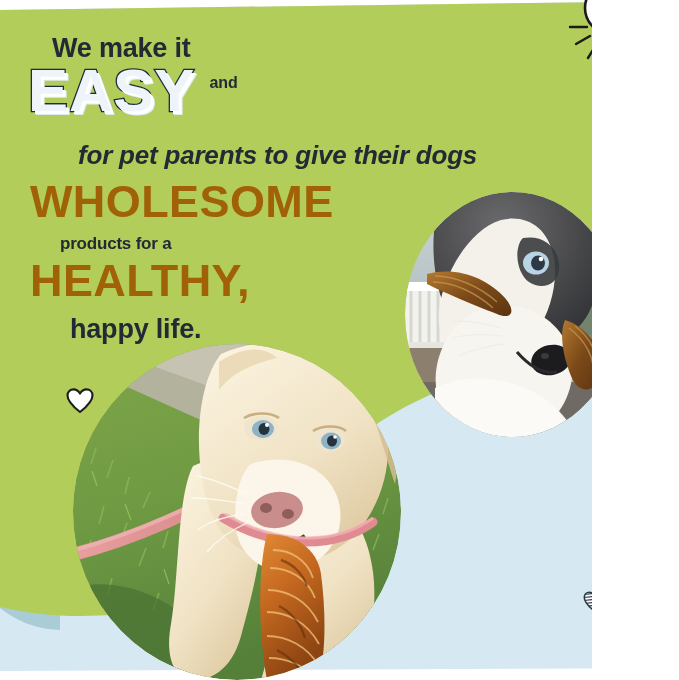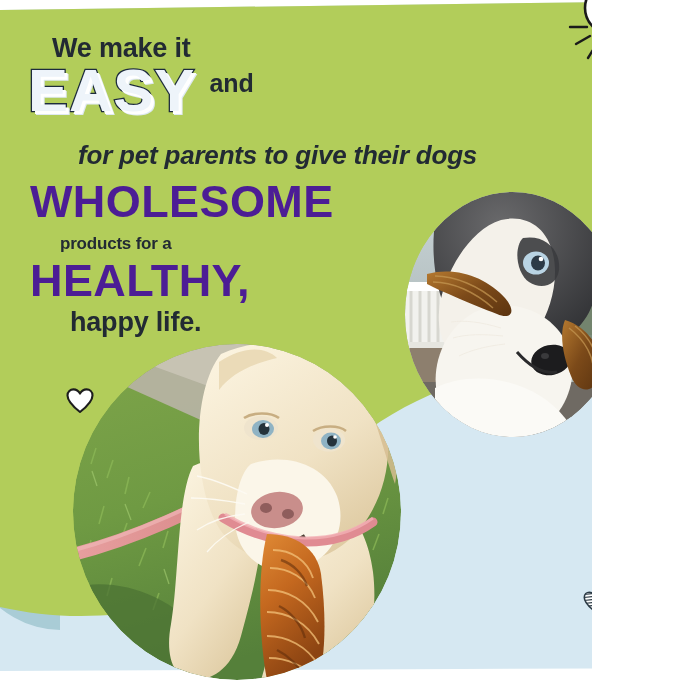--- a/index.html
+++ b/index.html
@@ -31,48 +31,48 @@
 
   .l-small{
     color:#222a33;
     font-weight:700;
     letter-spacing:-0.2px;
   }
 
   .l1{ font-size:27px; line-height:30px; padding-left:0px; position:absolute; left:52px; top:33px; }
   .l3{ font-size:26px; line-height:28px; position:absolute; left:78px; top:141px;font-style:italic; }
   .l5{ font-size:17px; line-height:28px; position:absolute; left:60px; top:230px; }
-  .l7{ font-size:27px; line-height:30px; position:absolute; left:70px; top:307px; }
+  .l7{ font-size:27px; line-height:30px; position:absolute; left:70px; top:314px; }
 
   
   .l2{
     position:absolute; left:28px; top:59px;
     display:flex; align-items:center; gap:14px;
   }
   .outlined{
     font-size:60px;
     font-weight:800;
     line-height:64px;
     color:#eef4fa;
     letter-spacing:1px;
     -webkit-text-stroke:2.6px #1d2b3d;
     paint-order:stroke fill;
     text-shadow:
        3px 3px 0 #ffffff,
        4px 4px 0 #dfe9f2;
   }
   .andword{
-    font-size:25px; font-weight:700; color:#222a33;
+    font-size:16px; font-weight:700; color:#222a33;
     position:relative; top:-8px;
   }
 
   
   .l4, .l6{
     position:absolute;
-    color:#4c1d95;
+    color:#a16207;
     font-weight:800;
     font-size:45px;
     line-height:48px;
     letter-spacing:0.4px;
   }
   .l4{ left:30px; top:178px; }
   .l6{ left:30px; top:257px; }
 
   
   .photo{

